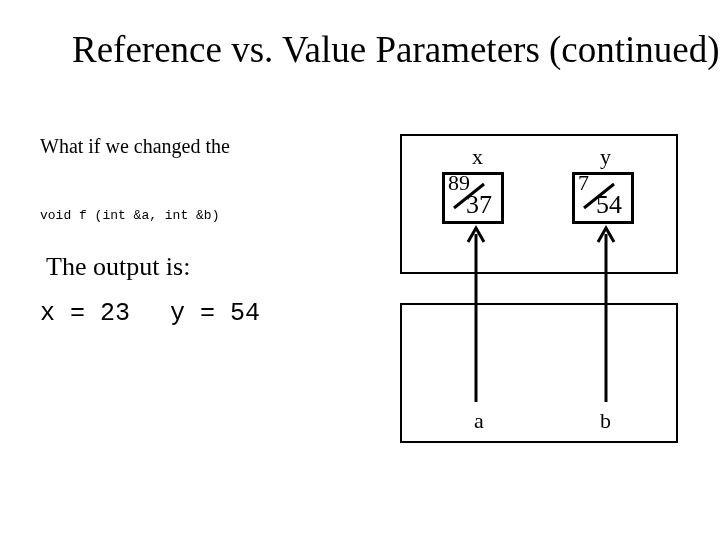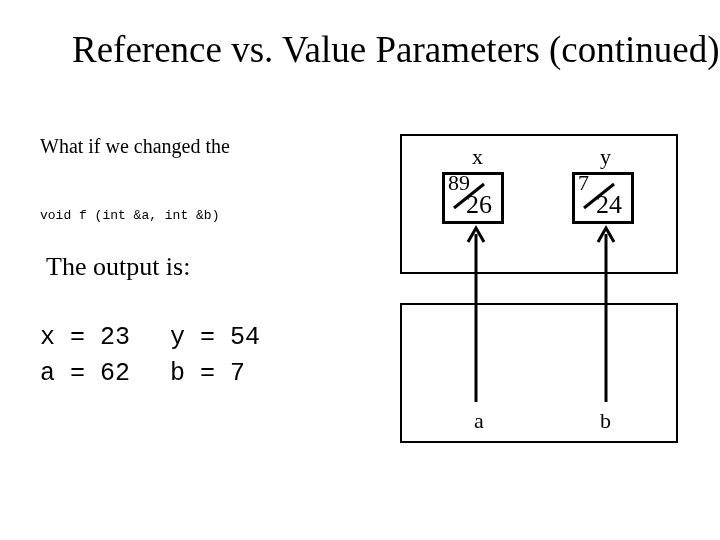--- a/index.html
+++ b/index.html
@@ -40,21 +40,20 @@
     font-size: 26px;
     margin-left: 6px;
   }
   .output-grid {
     position: absolute;
     left: 40px;
     top: 296px;
     font-family: "Courier New", monospace;
     font-size: 25px;
     line-height: 1.45;
-    margin-top: 24px;
   }
   .output-grid .row { white-space: pre; }
   .col2 { display:inline-block; width: 130px; }
 
   
   .frame-top {
     position: absolute;
     left: 400px;
     top: 134px;
     width: 278px;
@@ -124,45 +123,44 @@
 <div class="intro">
   <span>What if we changed the</span><br>
 </div>
 
 <div class="proto">void f (int &amp;a, int &amp;b)</div>
 
 <div class="output-hdr">The output is:</div>
 
 <div class="output-grid">
   <div class="row"><span class="col2">x = 23</span><span>y = 54</span></div>
-  <div class="row"><span class="col2">a = 62</span><span>b = 7</span></div>
 </div>
 
 <div class="frame-top"></div>
 <div class="frame-bottom"></div>
 
 <div class="var-label lbl-x">x</div>
 <div class="var-label lbl-y">y</div>
 <div class="var-label lbl-a">a</div>
 <div class="var-label lbl-b">b</div>
 
 <div class="cell cell-x"></div>
 <div class="cell cell-y"></div>
 
 <div class="old-val old-x">89</div>
 <svg class="strike strike-x" width="34" height="26">
     <line x1="0" y1="24" x2="30" y2="0" stroke="#000" stroke-width="3"></line>
   </svg>
-<div class="new-val new-xv">26</div>
+<div class="new-val new-xv">37</div>
 
 <div class="old-val old-y">7</div>
 <svg class="strike strike-y" width="34" height="26">
     <line x1="0" y1="24" x2="30" y2="0" stroke="#000" stroke-width="3"></line>
   </svg>
-<div class="new-val new-yv">24</div>
+<div class="new-val new-yv">54</div>
 
 <svg class="arrow arrow-a" width="20" height="180">
   <line x1="8" y1="176" x2="8" y2="8" stroke="#000" stroke-width="3"></line>
   <polyline points="0,16 8,2 16,16" fill="none" stroke="#000" stroke-width="3"></polyline>
 </svg>
 <svg class="arrow arrow-b" width="20" height="180">
   <line x1="8" y1="176" x2="8" y2="8" stroke="#000" stroke-width="3"></line>
   <polyline points="0,16 8,2 16,16" fill="none" stroke="#000" stroke-width="3"></polyline>
 </svg>
 

